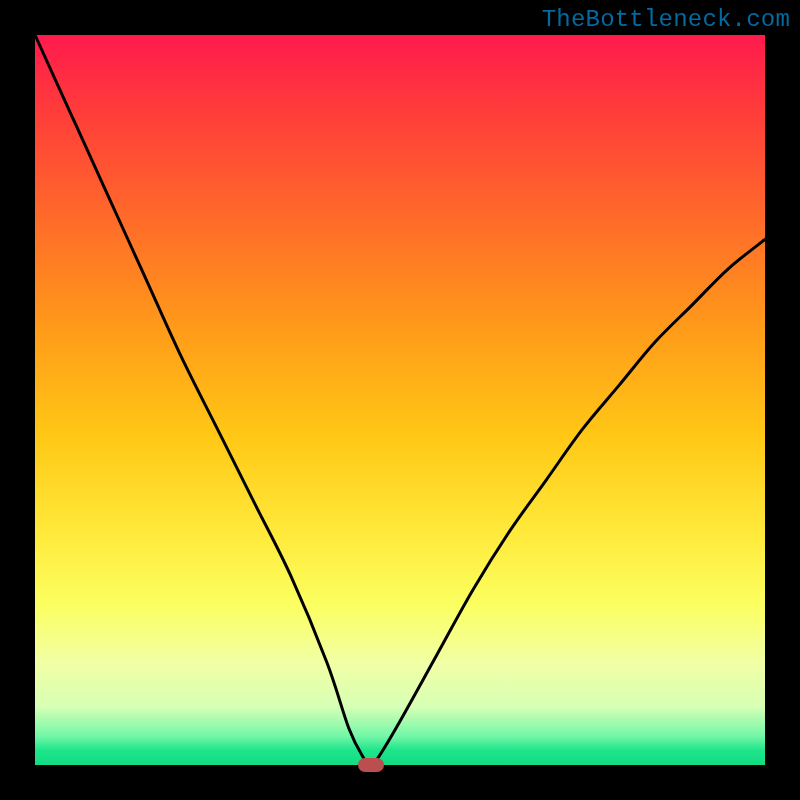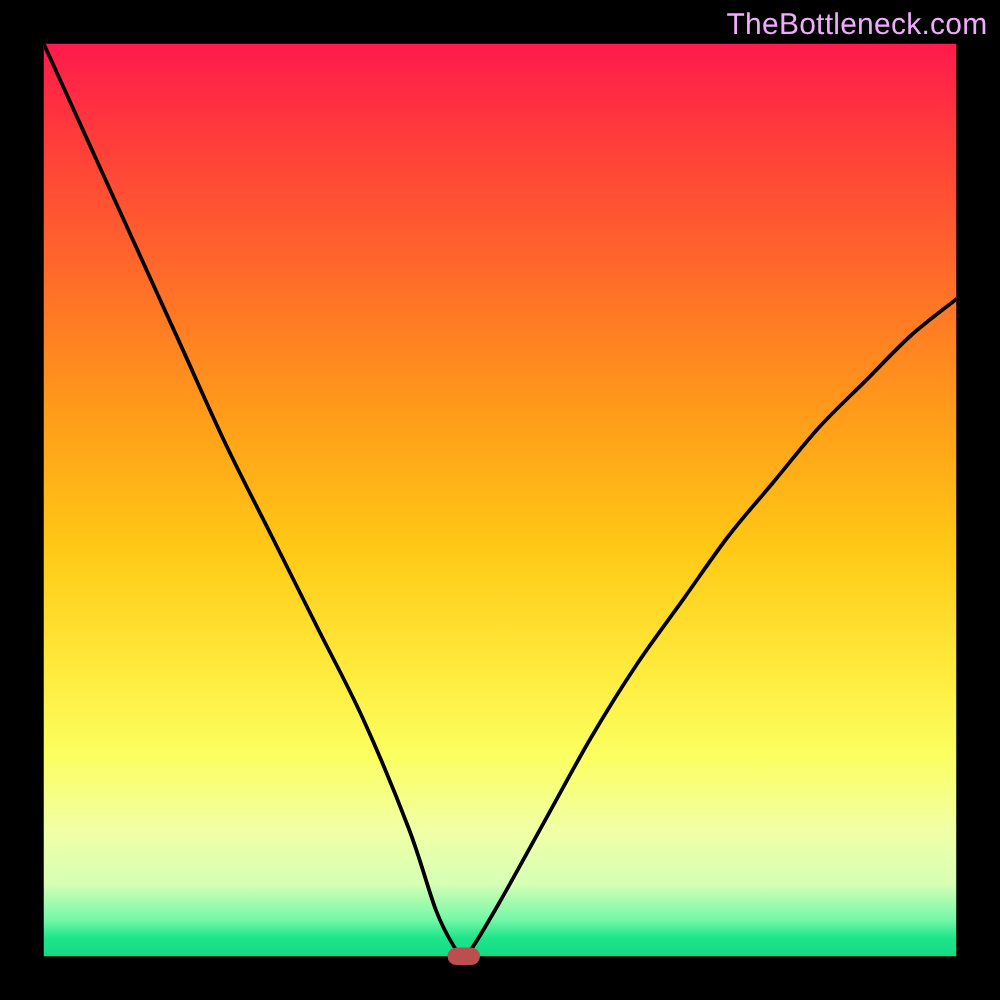--- a/index.html
+++ b/index.html
@@ -37,25 +37,26 @@
       #d7ffb5 92%,
       #74f7a8 96%,
       #1ee58a 98%,
       #12db82 100%
     );
   }
   .watermark {
     position: absolute;
     top: 6px;
     right: 10px;
-    color: #f0abfc;
+    color: #0369a1;
     font-size: 24px;
     font-weight: 500;
     letter-spacing: 0.2px;
     z-index: 5;
+    font-family: Liberation Mono, monospace;
   }
   svg.curve {
     position: absolute;
     top: 0;
     left: 0;
     width: 730px;
     height: 730px;
   }
   .marker {
     position: absolute;

